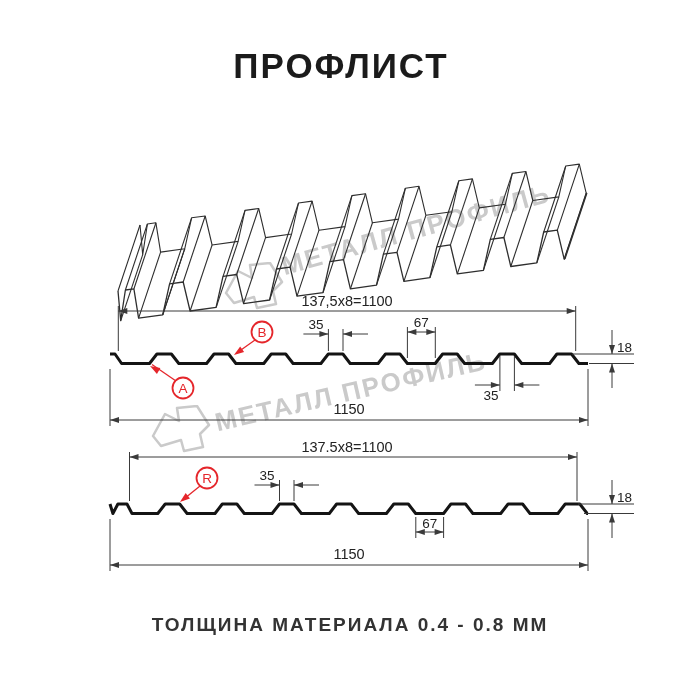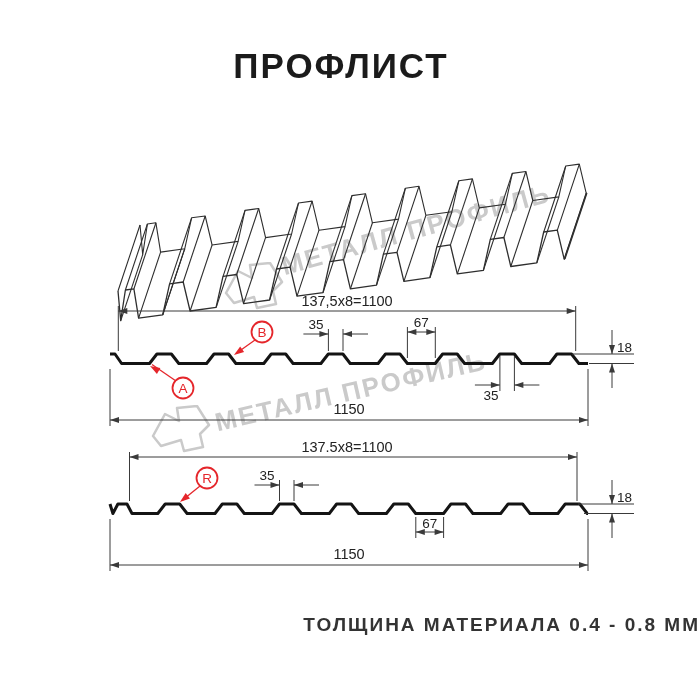--- a/index.html
+++ b/index.html
@@ -2,21 +2,21 @@
 <html><head>
 <meta charset="utf-8">
 <style>
   html,body{margin:0;padding:0;background:#fff;}
   #page{position:relative;width:700px;height:700px;background:#ffffff;overflow:hidden;
         font-family:"Liberation Sans",sans-serif;}
   .title{position:absolute;left:0;top:46px;width:682px;text-align:center;
          font-size:35px;font-weight:bold;letter-spacing:2px;color:#1b1b1b;}
   .subtitle{position:absolute;left:0;top:97px;width:700px;text-align:center;
          font-size:17px;font-weight:600;letter-spacing:1px;color:#262626;}
-  .footer{position:absolute;left:0;top:614px;width:700px;text-align:right;
+  .footer{position:absolute;left:0;top:614px;width:700px;text-align:center;
          font-size:19px;font-weight:600;letter-spacing:2px;color:#333;}
   .wm{position:absolute;white-space:nowrap;font-size:26px;font-weight:bold;
       letter-spacing:2px;z-index:1;}
   #wmA{left:278px;top:252px;transform:rotate(-15.5deg);transform-origin:0 0;}
   #wmB{left:212px;top:408px;transform:rotate(-13deg);transform-origin:0 0;}
   .wmlogo{position:absolute;z-index:1;}
   #logoA{left:222px;top:262px;}
   #logoB{left:149px;top:405px;}
   #art{position:absolute;left:0;top:0;z-index:2;pointer-events:none;}
   svg text{font-family:"Liberation Sans",sans-serif;}

